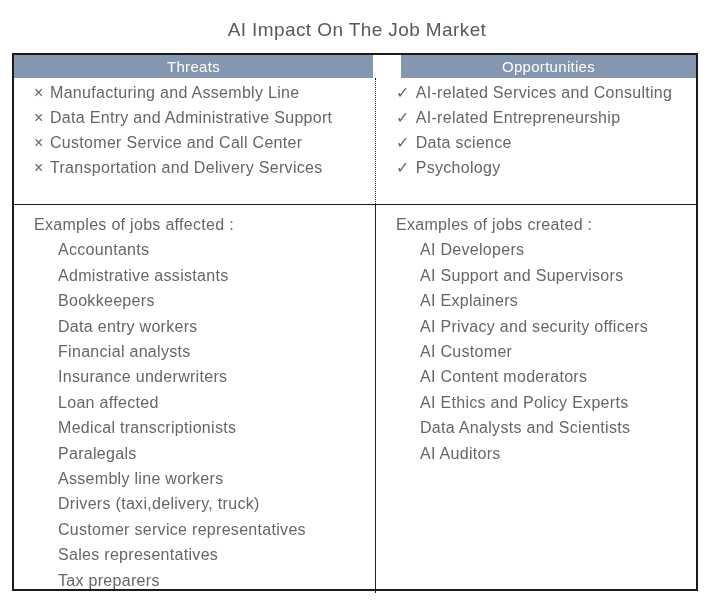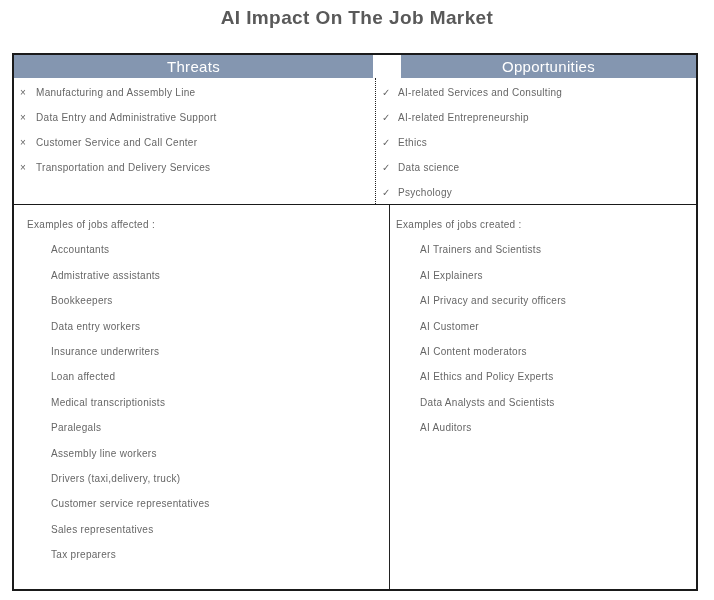--- a/index.html
+++ b/index.html
@@ -3,22 +3,22 @@
 <meta charset="utf-8">
 <style>
   html,body{margin:0;padding:0;}
   body{
     width:714px;height:600px;background:#ffffff;
     font-family:"Liberation Sans",sans-serif;
     color:#666666;overflow:hidden;
   }
   .page{position:relative;width:714px;height:600px;}
   .title{
-    position:absolute;left:0;top:7px;width:714px;
-    text-align:center;font-size:19px;font-weight:700;
+    position:absolute;left:0;top:19px;width:714px;
+    text-align:center;font-size:19px;font-weight:400;
     color:#595959;letter-spacing:.4px;
   }
   .tbl{
     position:absolute;left:12px;top:53px;width:686px;height:538px;
     border:2px solid #1a1a1a;box-sizing:border-box;
     display:flex;flex-direction:column;
   }
   
   .header-row{display:flex;height:23px;flex:0 0 auto;}
   .hcell{
@@ -28,22 +28,22 @@
   .hcell.l{width:359px;margin-right:4px;}
   .hcell.r{flex:1;margin-left:24px;}
   
   .row-top{display:flex;height:127px;flex:0 0 auto;border-bottom:1.5px solid #1a1a1a;box-sizing:border-box;}
   .row-top .cell.l{width:361px;}
   .row-top .cell.r{flex:1;border-left:1px dotted #222222;}
   
   .row-bot{display:flex;flex:1;}
   .row-bot .cell.l{width:361px;}
   .row-bot .cell.r{flex:1;border-left:1px solid #222222;}
-  .cell{box-sizing:border-box;padding:2px 0 0 6px;font-size:10px;letter-spacing:.3px;overflow:hidden;}
-  .row-bot .cell{padding-top:7px;margin-left:7px;}
+  .cell{box-sizing:border-box;padding:2px 0 0 20px;font-size:16px;letter-spacing:.3px;overflow:hidden;}
+  .row-bot .cell{padding-top:7px;}
   .item{line-height:25px;white-space:nowrap;}
   .row-bot .item{line-height:25.4px;}
   .ex-label{line-height:25.4px;white-space:nowrap;}
   .ex-list .item{padding-left:24px;}
   .mk{display:inline-block;min-width:10px;margin-right:6px;}
 </style>
 </head>
 <body>
 
 <div class="page">
@@ -60,49 +60,50 @@
     <div class="row-top">
       <div class="cell l">
           <div class="item"><span class="mk">×</span>Manufacturing and Assembly Line</div>
           <div class="item"><span class="mk">×</span>Data Entry and Administrative Support</div>
           <div class="item"><span class="mk">×</span>Customer Service and Call Center</div>
           <div class="item"><span class="mk">×</span>Transportation and Delivery Services</div>
         </div>
       <div class="cell r">
           <div class="item"><span class="mk">✓</span>AI-related Services and Consulting</div>
           <div class="item"><span class="mk">✓</span>AI-related Entrepreneurship</div>
-          <div class="item"><span class="mk">✓</span>Ethics</div>
           <div class="item"><span class="mk">✓</span>Data science</div>
           <div class="item"><span class="mk">✓</span>Psychology</div>
         </div>
     </div>
 
     <div class="row-bot">
       <div class="cell l">
         <div class="ex-label">Examples of jobs affected :</div>
         <div class="ex-list">
             <div class="item">Accountants</div>
             <div class="item">Admistrative assistants</div>
             <div class="item">Bookkeepers</div>
             <div class="item">Data entry workers</div>
+            <div class="item">Financial analysts</div>
             <div class="item">Insurance underwriters</div>
             <div class="item">Loan affected</div>
             <div class="item">Medical transcriptionists</div>
             <div class="item">Paralegals</div>
             <div class="item">Assembly line workers</div>
             <div class="item">Drivers (taxi,delivery, truck)</div>
             <div class="item">Customer service representatives</div>
             <div class="item">Sales representatives</div>
             <div class="item">Tax preparers</div>
           </div>
       </div>
       <div class="cell r">
         <div class="ex-label">Examples of jobs created :</div>
         <div class="ex-list">
-            <div class="item">AI Trainers and Scientists</div>
+            <div class="item">AI Developers</div>
+            <div class="item">AI Support and Supervisors</div>
             <div class="item">AI Explainers</div>
             <div class="item">AI Privacy and security officers</div>
             <div class="item">AI Customer</div>
             <div class="item">AI Content moderators</div>
             <div class="item">AI Ethics and Policy Experts</div>
             <div class="item">Data Analysts and Scientists</div>
             <div class="item">AI Auditors</div>
           </div>
       </div>
     </div>

